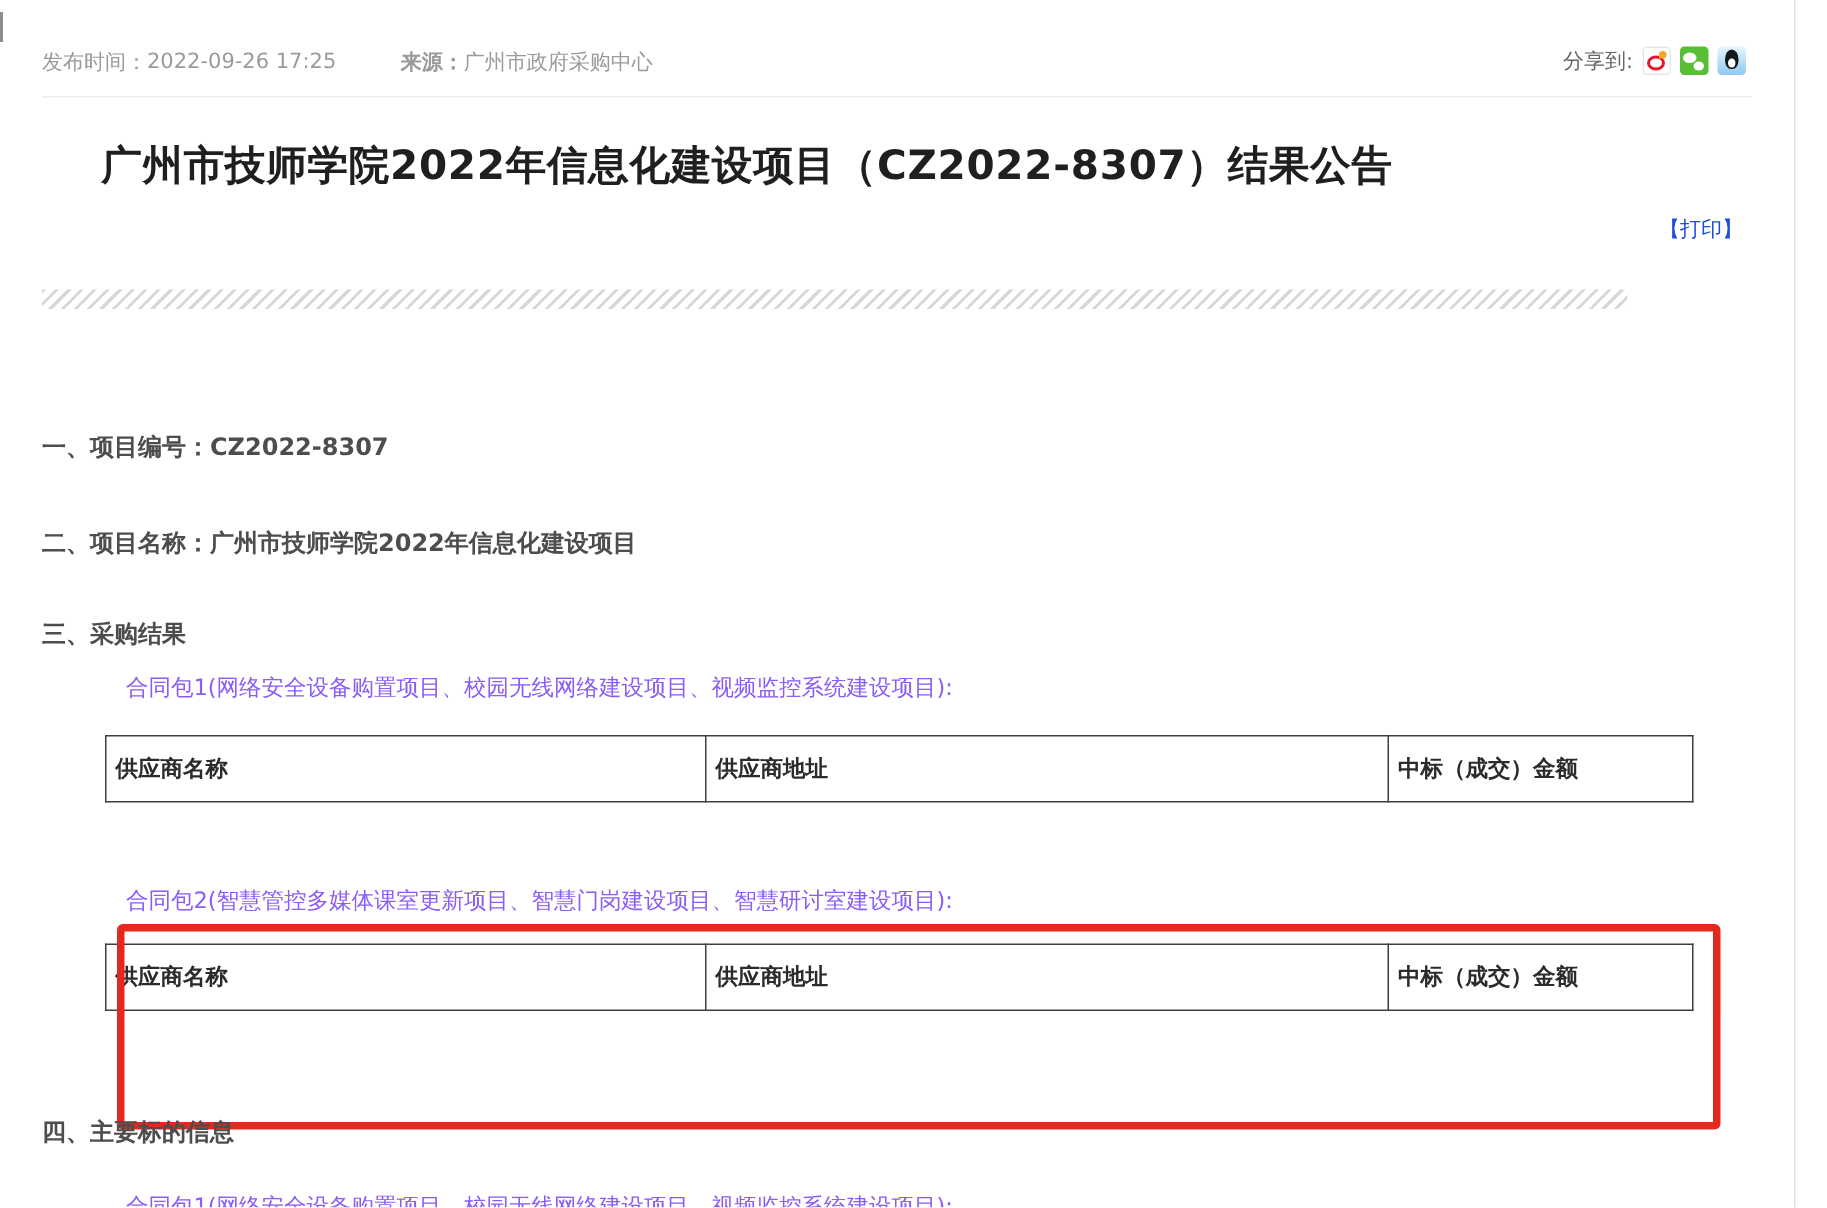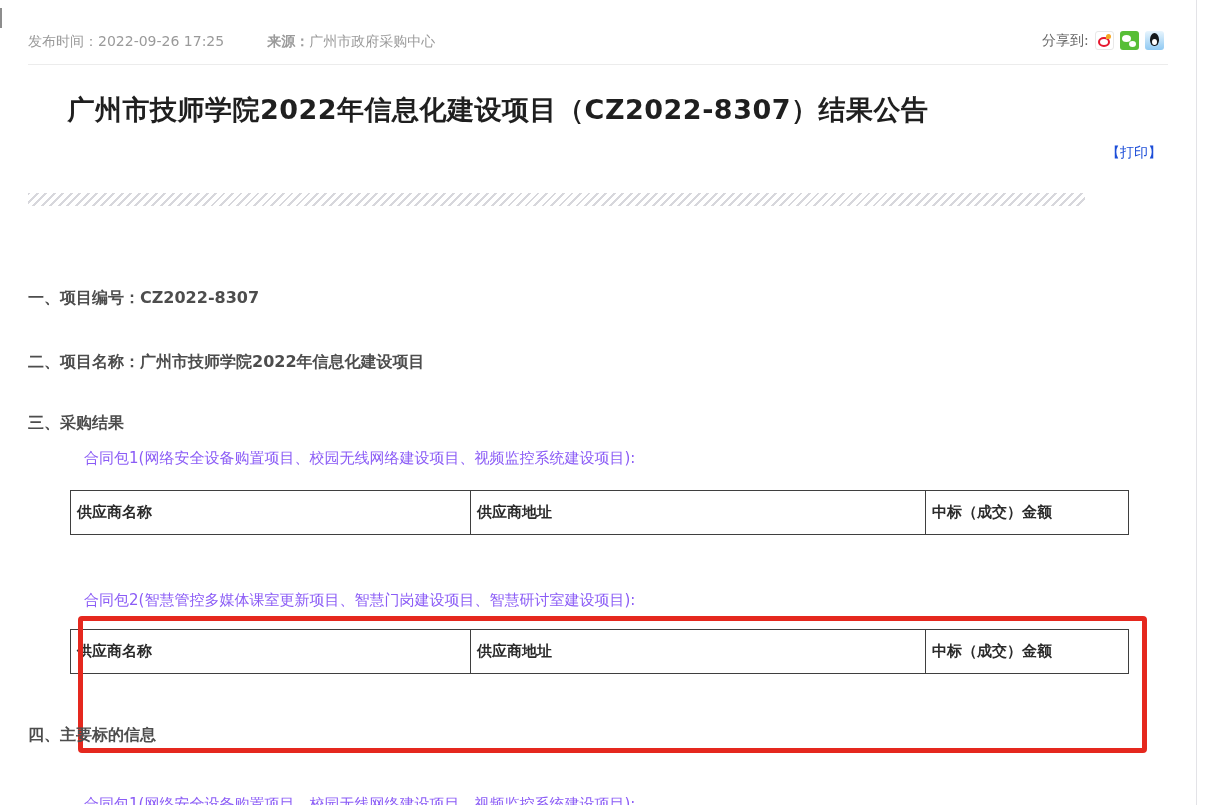--- a/index.html
+++ b/index.html
@@ -29,21 +29,21 @@
   
   .title{position:absolute;left:0;top:92px;width:996px;text-align:center;font-size:27px;font-weight:bold;color:#1f1f1f;letter-spacing:0.5px;}
   .print{position:absolute;top:144px;right:56px;font-size:14px;color:#1d4ed8;cursor:pointer;}
 
   
   .hatch{position:absolute;left:28px;top:193px;width:1057px;height:13px;
          background:repeating-linear-gradient(135deg,#d7d7dc 0,#d7d7dc 2px,#ffffff 2px,#ffffff 6px);}
 
   
   .h{position:absolute;left:28px;font-size:16px;font-weight:bold;color:#4d4d4d;white-space:nowrap;}
-  .h1{top:288px;} .h2{top:352px;} .h3{top:413px;} .h4{top:725px;font-family:Liberation Serif, serif;}
+  .h1{top:288px;} .h2{top:352px;} .h3{top:413px;} .h4{top:745px;font-family:Liberation Serif, serif;}
   .caption{position:absolute;left:56px;font-size:15px;color:#8b5cf6;white-space:nowrap;margin-left:28px;}
   .caption1{top:449px;} .caption2{top:591px;} .caption-cut{top:795px;}
 
   
   table.result{position:absolute;left:70px;border-collapse:collapse;table-layout:fixed;width:1058px;}
   .t1{top:490px;} .t2{top:629px;}
   table.result th,table.result td{border:1px solid #3f3f3f;font-size:15px;padding:2px 6px;box-sizing:border-box;}
   table.result th{font-weight:bold;color:#2b2b2b;text-align:left;height:44px;margin-left:28px;}
   table.result td{color:#333;text-align:center;}
   .t1 td{height:43px;}

